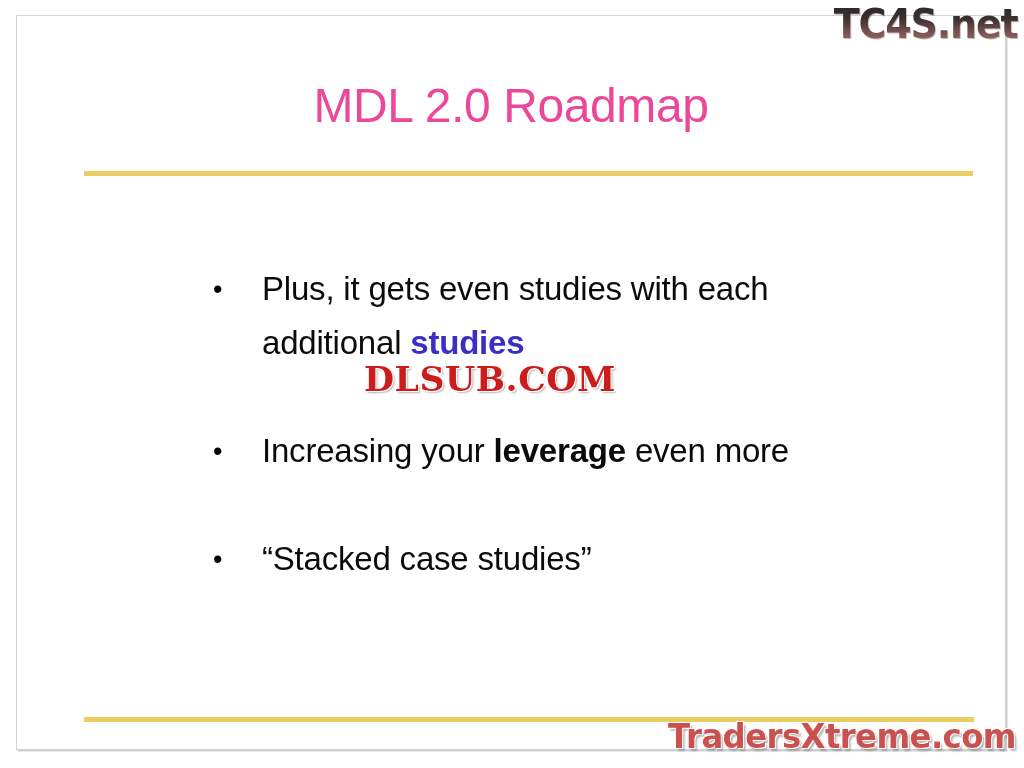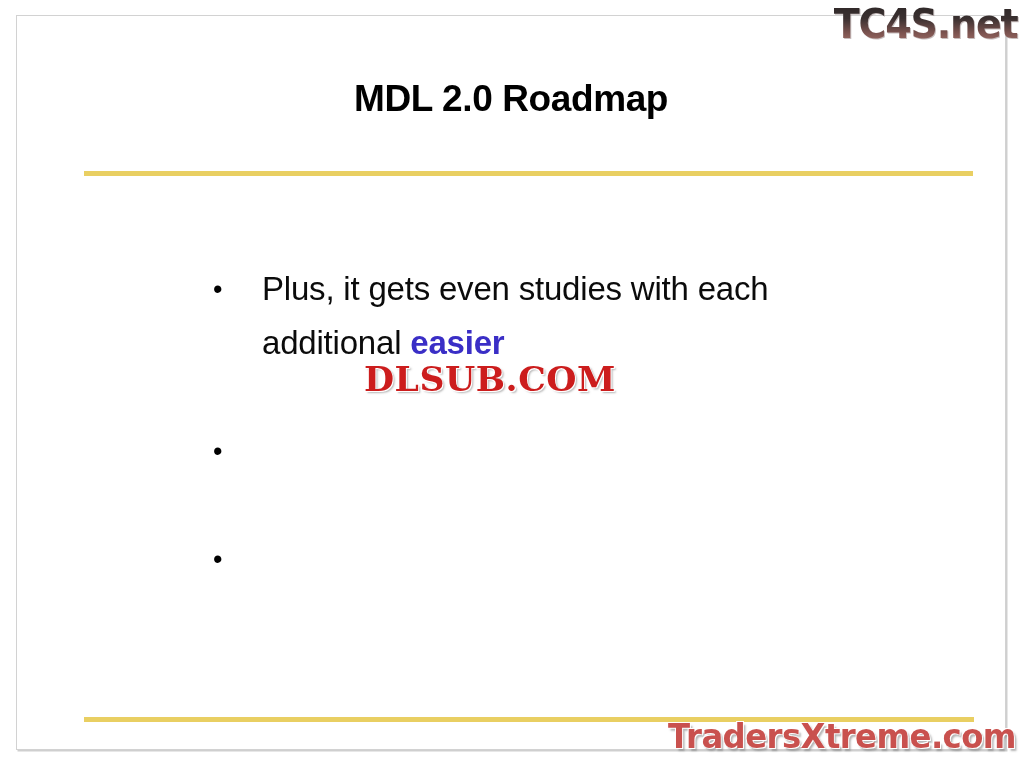--- a/index.html
+++ b/index.html
@@ -29,24 +29,24 @@
   }
 
   
   #slide-title {
     position: absolute;
     left: 0;
     top: 62px;
     width: 100%;
     text-align: center;
     font-family: "Liberation Sans", sans-serif;
-    font-size: 37px;
-    font-weight: bold;
+    font-size: 48px;
+    font-weight: normal;
     letter-spacing: -0.4px;
-    color: #000000;
+    color: #ec4899;
     white-space: nowrap;
   }
 
   
   .rule {
     position: absolute;
     left: 67px;
     width: 889px;
     height: 5px;
     background: #e9cf62;
@@ -162,33 +162,35 @@
 <div id="slide-frame">
 
   <div id="slide-title">MDL 2.0 Roadmap</div>
 
   <div class="rule" id="rule-top"></div>
 
   <div id="bullet-list">
 
     <div class="bullet-row" id="bullet-1">
       <span class="bullet-dot">•</span>
-      <span class="bullet-text"><span>Plus, it gets even studies with each additional </span><span class="b-blue">easier</span></span>
+      <span class="bullet-text"><span>Plus, it gets even studies with each additional </span><span class="b-blue">studies</span></span>
     </div>
 
     <div class="spacer-dlsub"></div>
 
     <div class="bullet-row" id="bullet-2">
       <span class="bullet-dot">•</span>
+      <span class="bullet-text"><span>Increasing your </span><span class="b-bold">leverage</span><span> even more</span></span>
     </div>
 
     <div class="spacer-gap"></div>
 
     <div class="bullet-row" id="bullet-3">
       <span class="bullet-dot">•</span>
+      <span class="bullet-text"><span>“Stacked case studies”</span></span>
     </div>
 
   </div>
 
   <div class="rule" id="rule-bottom"></div>
 
 </div>
 
 <div id="watermark-dlsub">DLSUB.COM</div>
 

